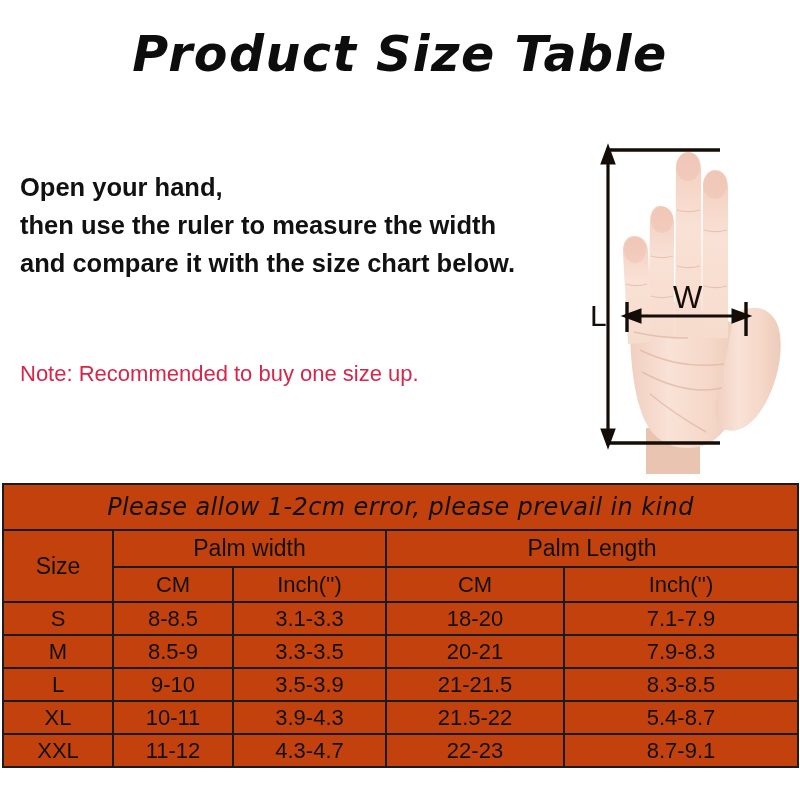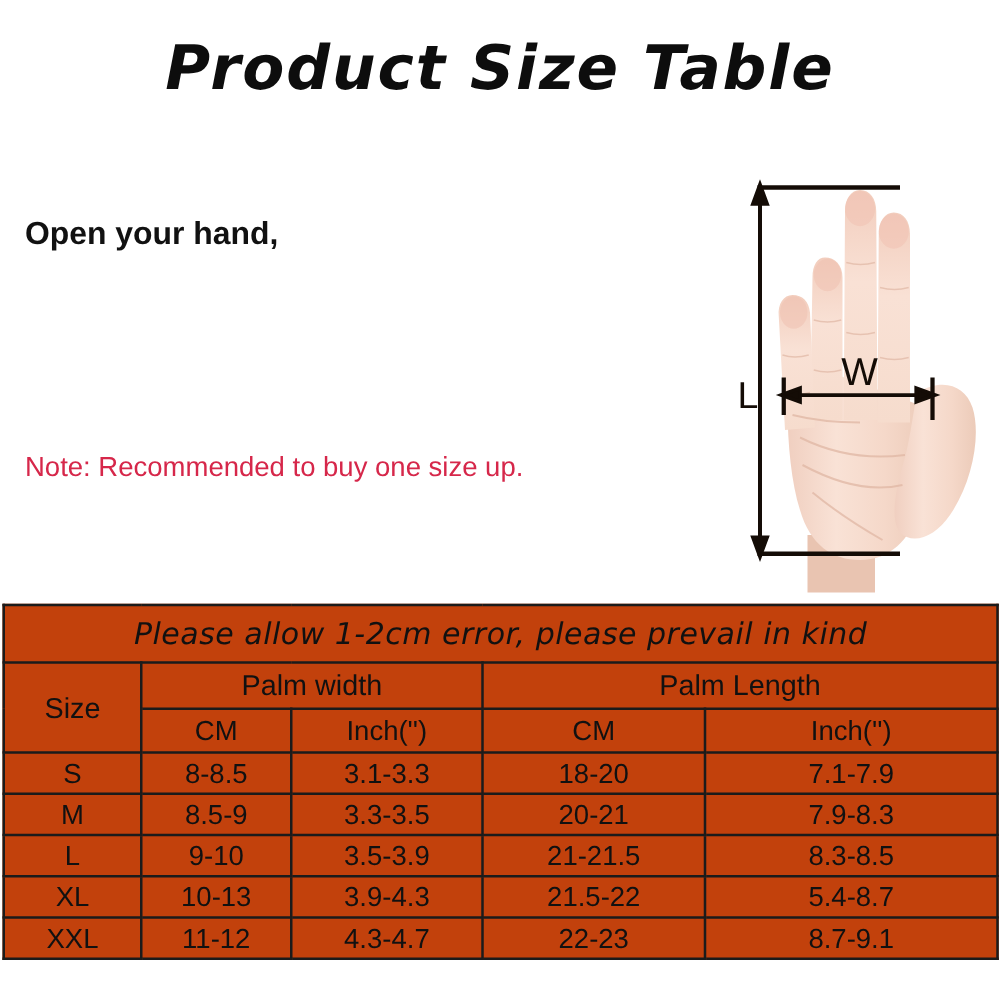--- a/index.html
+++ b/index.html
@@ -109,20 +109,22 @@
   .col-lcm   { width: 178px; }
   .col-linch { width: 234px; }
 </style>
 </head>
 <body>
 
 <div id="page-title">Product Size Table</div>
 
 <div id="instructions">
   <div class="instr-line">Open your hand,</div>
+  <div class="instr-line">then use the ruler to measure the width</div>
+  <div class="instr-line">and compare it with the size chart below.</div>
 </div>
 
 <div id="note-text">Note: Recommended to buy one size up.</div>
 
 <div id="hand-figure">
   <svg width="212" height="345" viewBox="0 0 212 345" xmlns="http://www.w3.org/2000/svg">
     <defs>
       <linearGradient id="skinGrad" x1="0" y1="0" x2="1" y2="0">
         <stop offset="0%" stop-color="#f0cfc0"></stop>
         <stop offset="35%" stop-color="#f9e2d6"></stop>
@@ -247,21 +249,21 @@
     </tr>
     <tr class="data-row">
       <td>L</td>
       <td>9-10</td>
       <td>3.5-3.9</td>
       <td>21-21.5</td>
       <td>8.3-8.5</td>
     </tr>
     <tr class="data-row">
       <td>XL</td>
-      <td>10-13</td>
+      <td>10-11</td>
       <td>3.9-4.3</td>
       <td>21.5-22</td>
       <td>5.4-8.7</td>
     </tr>
     <tr class="data-row">
       <td>XXL</td>
       <td>11-12</td>
       <td>4.3-4.7</td>
       <td>22-23</td>
       <td>8.7-9.1</td>

